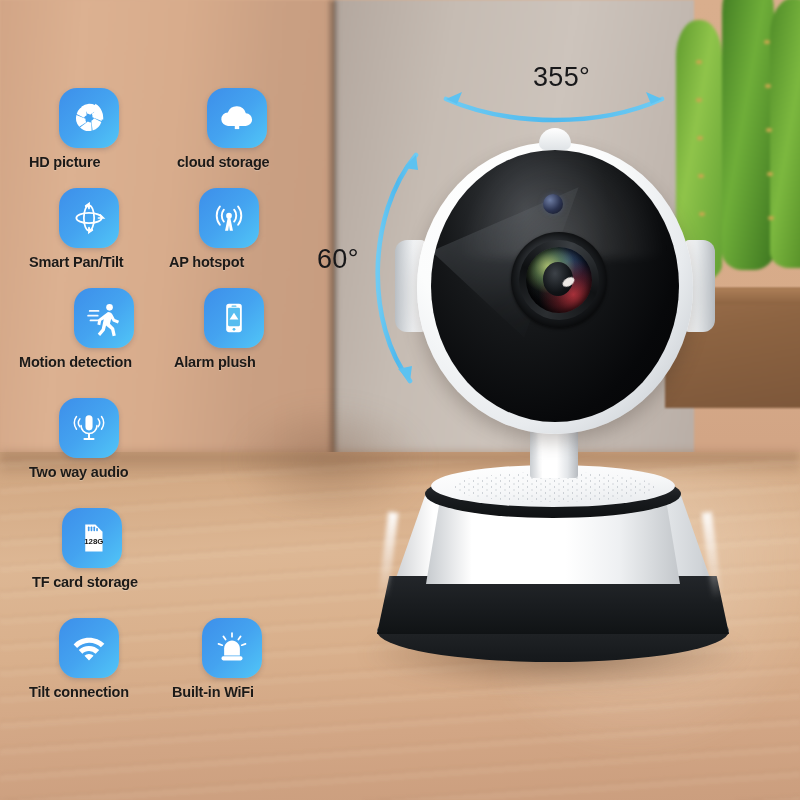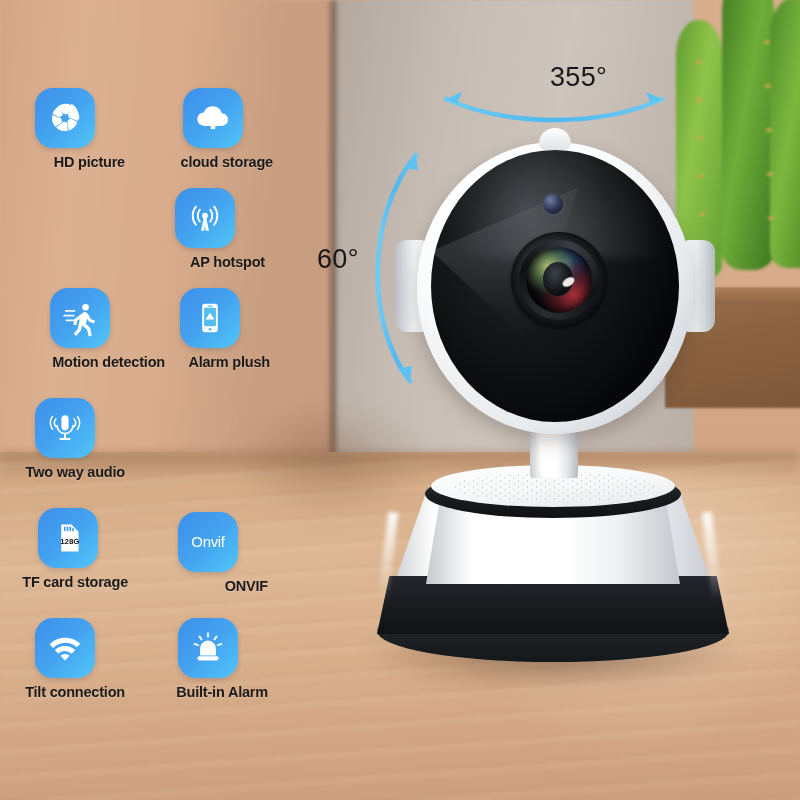--- a/index.html
+++ b/index.html
@@ -78,21 +78,21 @@
   }
   
   .left-shadow{
     position:absolute;left:230px;top:400px;width:200px;height:120px;
     background:radial-gradient(ellipse at 50% 50%,rgba(120,86,62,.35),rgba(120,86,62,0) 70%);
     filter:blur(10px);
   }
 
   
   .features{position:absolute;left:0;top:0;width:300px;height:800px;}
-  .feat{position:absolute;width:120px;text-align:right;}
+  .feat{position:absolute;width:120px;text-align:left;margin-left:24px;}
   .tile{
     width:60px;height:60px;margin:0 auto;
     border-radius:18px;
     background:linear-gradient(135deg,#3d8fea 0%,#44a3f0 50%,#51c6f7 100%);
     box-shadow:0 2px 5px rgba(60,60,80,.22);
     position:relative;
     display:flex;align-items:center;justify-content:center;
   }
   .tile svg{display:block;}
   .feat-label{
@@ -251,21 +251,21 @@
     position:absolute;left:131px;top:128px;width:13px;height:8px;border-radius:50%;
     background:rgba(255,250,245,.92);transform:rotate(-32deg);filter:blur(.5px);
   }
 
   
   .annot{position:absolute;left:0;top:0;width:800px;height:800px;pointer-events:none;}
   .ann-text{
     position:absolute;font-size:27px;font-weight:400;color:#18181a;
     font-family:"Liberation Sans", sans-serif;letter-spacing:.3px;
   }
-  .ann-355{left:533px;top:62px;margin-left:17px;}
+  .ann-355{left:533px;top:62px;}
   .ann-90{left:317px;top:244px;}
 </style>
 </head>
 <body>
 
 <div class="stage">
 
   <div class="bg-base"></div>
   <div class="bg-wood-left"></div>
   <div class="bg-wall"></div>
@@ -381,20 +381,36 @@
       <div class="tile">
         <svg width="38" height="38" viewBox="0 0 48 48">
           <path fill="#ffffff" d="M13 34a8.5 8.5 0 0 1-.6-17A12 12 0 0 1 35.2 18 7.6 7.6 0 0 1 35 34z"></path>
           <path fill="#ffffff" d="M21.2 29h5.6v9h-5.6z"></path>
           <path fill="#ffffff" d="M24 21.5l6 7.5h-12z"></path>
         </svg>
       </div>
       <div class="feat-label">cloud storage</div>
     </div>
 
+    <div class="feat" style="left:5px;top:188px">
+      <div class="tile">
+        <svg width="38" height="38" viewBox="0 0 48 48">
+          <g fill="none" stroke="#ffffff" stroke-width="2.2" stroke-linecap="round">
+            <ellipse cx="24" cy="24" rx="16" ry="6.5"></ellipse>
+            <ellipse cx="24" cy="24" rx="6.5" ry="16"></ellipse>
+            <path d="M20 9.5 L24 6 L24 12"></path>
+            <path d="M28 38.5 L24 42 L24 36"></path>
+            <path d="M38 20 L42 24 L36 24"></path>
+          </g>
+          <path fill="#ffffff" d="M18.5 8.2l6-3.4v7z"></path>
+          <path fill="#ffffff" d="M29.5 39.8l-6 3.4v-7z"></path>
+        </svg>
+      </div>
+      <div class="feat-label">Smart Pan/Tilt</div>
+    </div>
 
     <div class="feat" style="left:145px;top:188px">
       <div class="tile">
         <svg width="38" height="38" viewBox="0 0 48 48">
           <g fill="none" stroke="#ffffff" stroke-width="2.4" stroke-linecap="round">
             <path d="M17.5 13.5a12 12 0 0 0 0 15"></path>
             <path d="M30.5 13.5a12 12 0 0 1 0 15"></path>
             <path d="M12.5 9.5a18.5 18.5 0 0 0 0 23"></path>
             <path d="M35.5 9.5a18.5 18.5 0 0 1 0 23"></path>
           </g>
@@ -463,28 +479,20 @@
             <rect x="22.2" y="8.5" width="2.2" height="6.5" rx="1"></rect>
             <rect x="25.9" y="8.5" width="2.2" height="6.5" rx="1"></rect>
             <rect x="29.6" y="10.6" width="2.2" height="4.4" rx="1"></rect>
           </g>
           <text x="26.5" y="32" text-anchor="middle" font-family="Liberation Sans, sans-serif" font-size="10.5" font-weight="700" fill="#141414">128G</text>
         </svg>
       </div>
       <div class="feat-label">TF card storage</div>
     </div>
 
-    <div class="feat" style="left:148px;top:512px">
-      <div class="tile">
-        <svg width="56" height="26" viewBox="0 0 90 30">
-          <text x="45" y="23" text-anchor="middle" font-family="Liberation Sans, sans-serif" font-size="24" font-weight="400" fill="#ffffff" letter-spacing="-0.5">Onvif</text>
-        </svg>
-      </div>
-      <div class="feat-label">ONVIF</div>
-    </div>
 
     <div class="feat" style="left:5px;top:618px">
       <div class="tile">
         <svg width="38" height="38" viewBox="0 0 48 48">
           <g fill="#ffffff">
             <path d="M24 11c7.6 0 14.6 2.9 19.4 7.6l-4.4 4.5A21.6 21.6 0 0 0 24 17.4a21.6 21.6 0 0 0-15 6.7l-4.4-4.5C9.4 13.9 16.4 11 24 11z"></path>
             <path d="M24 21.4c5 0 9.6 2 12.9 5.2l-4.5 4.6A12.3 12.3 0 0 0 24 27.8c-3.3 0-6.3 1.3-8.4 3.4l-4.5-4.6A18.3 18.3 0 0 1 24 21.4z"></path>
             <path d="M24 31.6c2.2 0 4.2.9 5.7 2.3L24 39.8l-5.7-5.9a8 8 0 0 1 5.7-2.3z"></path>
           </g>
         </svg>
@@ -499,17 +507,17 @@
             <path d="M24 4v5"></path>
             <path d="M12.5 8.5l3 4.2"></path>
             <path d="M35.5 8.5l-3 4.2"></path>
             <path d="M6 18.5l5 1.8"></path>
             <path d="M42 18.5l-5 1.8"></path>
           </g>
           <path fill="#ffffff" d="M24 14c5.8 0 10.5 4.9 10.5 11v9h-21v-9c0-6.1 4.7-11 10.5-11z"></path>
           <rect x="10" y="35" width="28" height="5.5" rx="2.4" fill="#ffffff"></rect>
         </svg>
       </div>
-      <div class="feat-label">Built-in Alarm</div>
+      <div class="feat-label">Built-in WiFi</div>
     </div>
 
   </div>
 </div>
 
 </body></html>

